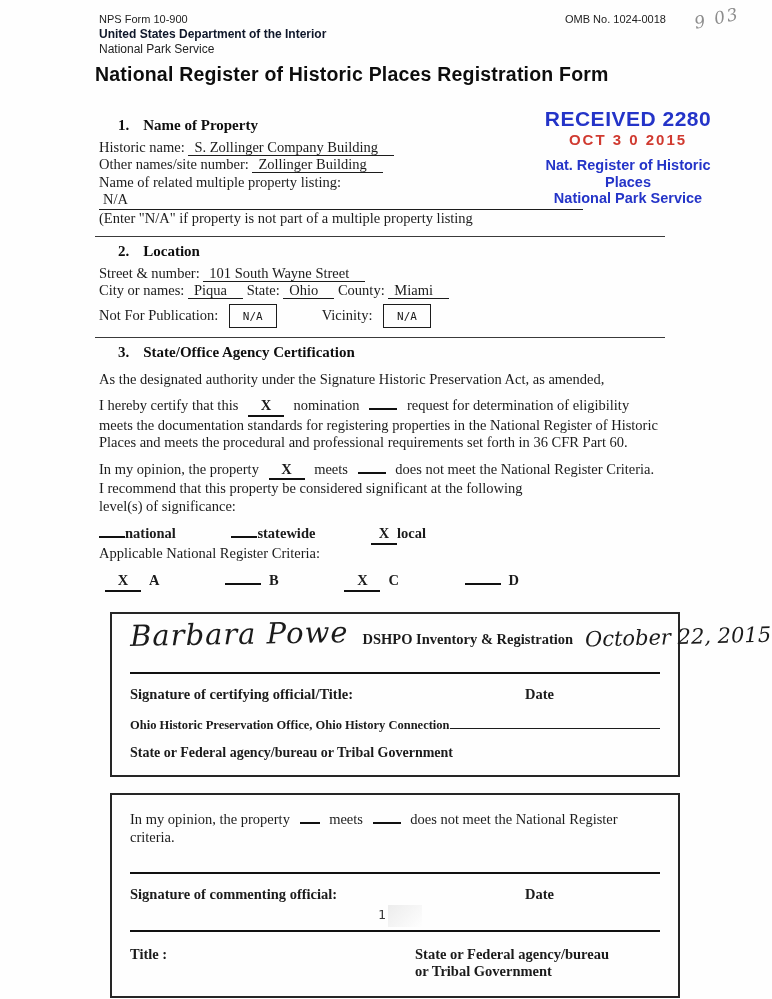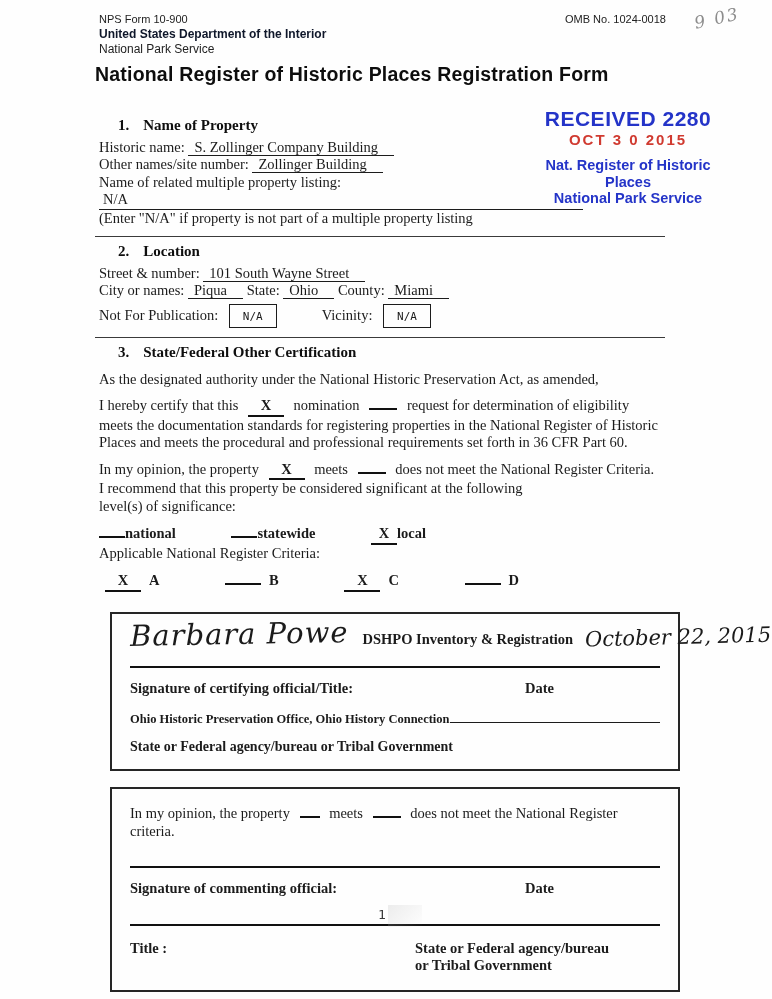--- a/index.html
+++ b/index.html
@@ -46,21 +46,21 @@
   .blank-sm { width:20px; }
   .levels { margin:10px 0 0 0; font-weight:bold; }
   .lv { margin-right:52px; }
   .lv .mark { min-width:26px; margin:0; }
   .crit-row { margin:10px 0 0 0; }
   .crit { margin-right:56px; font-weight:bold; }
   .crit .mark { min-width:36px; margin-right:8px; }
   
   .sigbox { border:2px solid #262626; margin:20px 0 0 11px; width:530px; padding:12px 18px 14px; }
   .sig-row { display:flex; align-items:baseline; border-bottom:2px solid #111;
-             padding-bottom:2px; min-height:38px; }
+             padding-bottom:8px; min-height:38px; }
   .script-name { font-family:"DejaVu Serif", serif; font-style:italic; font-size:29px;
                  letter-spacing:1px; transform:rotate(-1deg); white-space:nowrap; }
   .sig-title { font-weight:bold; font-size:14.5px; margin-left:14px; white-space:nowrap; }
   .script-date { font-family:"DejaVu Serif", serif; font-style:italic; font-size:21px;
                  margin-left:12px; white-space:nowrap; transform:rotate(-1.5deg); }
   .box-row { position:relative; margin-top:12px; font-weight:bold; font-size:14.5px; }
   .date-pos { position:absolute; left:395px; top:0; }
   .org-row { display:flex; align-items:baseline; margin-top:11px; }
   .org-text { font-weight:bold; font-size:12.5px; white-space:nowrap; }
   .org-fill { flex:1; border-bottom:1.5px solid #1c1c1c; height:14px; }
@@ -144,23 +144,23 @@
         <span class="sp"></span>
         <span>Vicinity:</span>
         <span class="nabox">N/A</span>
       </div>
     </div>
 
     <hr class="rule">
 
     <div>
       <div class="sec-heading">
-        <span class="sec-no">3.</span><span>State/Federal Other Certification</span>
-      </div>
-      <div class="para">As the designated authority under the National Historic Preservation Act, as amended,</div>
+        <span class="sec-no">3.</span><span>State/Office Agency Certification</span>
+      </div>
+      <div class="para">As the designated authority under the Signature Historic Preservation Act, as amended,</div>
       <div class="para">
         <span>I hereby certify that this</span>
         <span class="mark">X</span>
         <span>nomination</span>
         <span class="blank"></span>
         <span>request for determination of eligibility meets the documentation standards for registering properties in the National Register of Historic Places and meets the procedural and professional requirements set forth in 36 CFR Part 60.</span>
       </div>
       <div class="para">
         <span>In my opinion, the property</span>
         <span class="mark">X</span>

